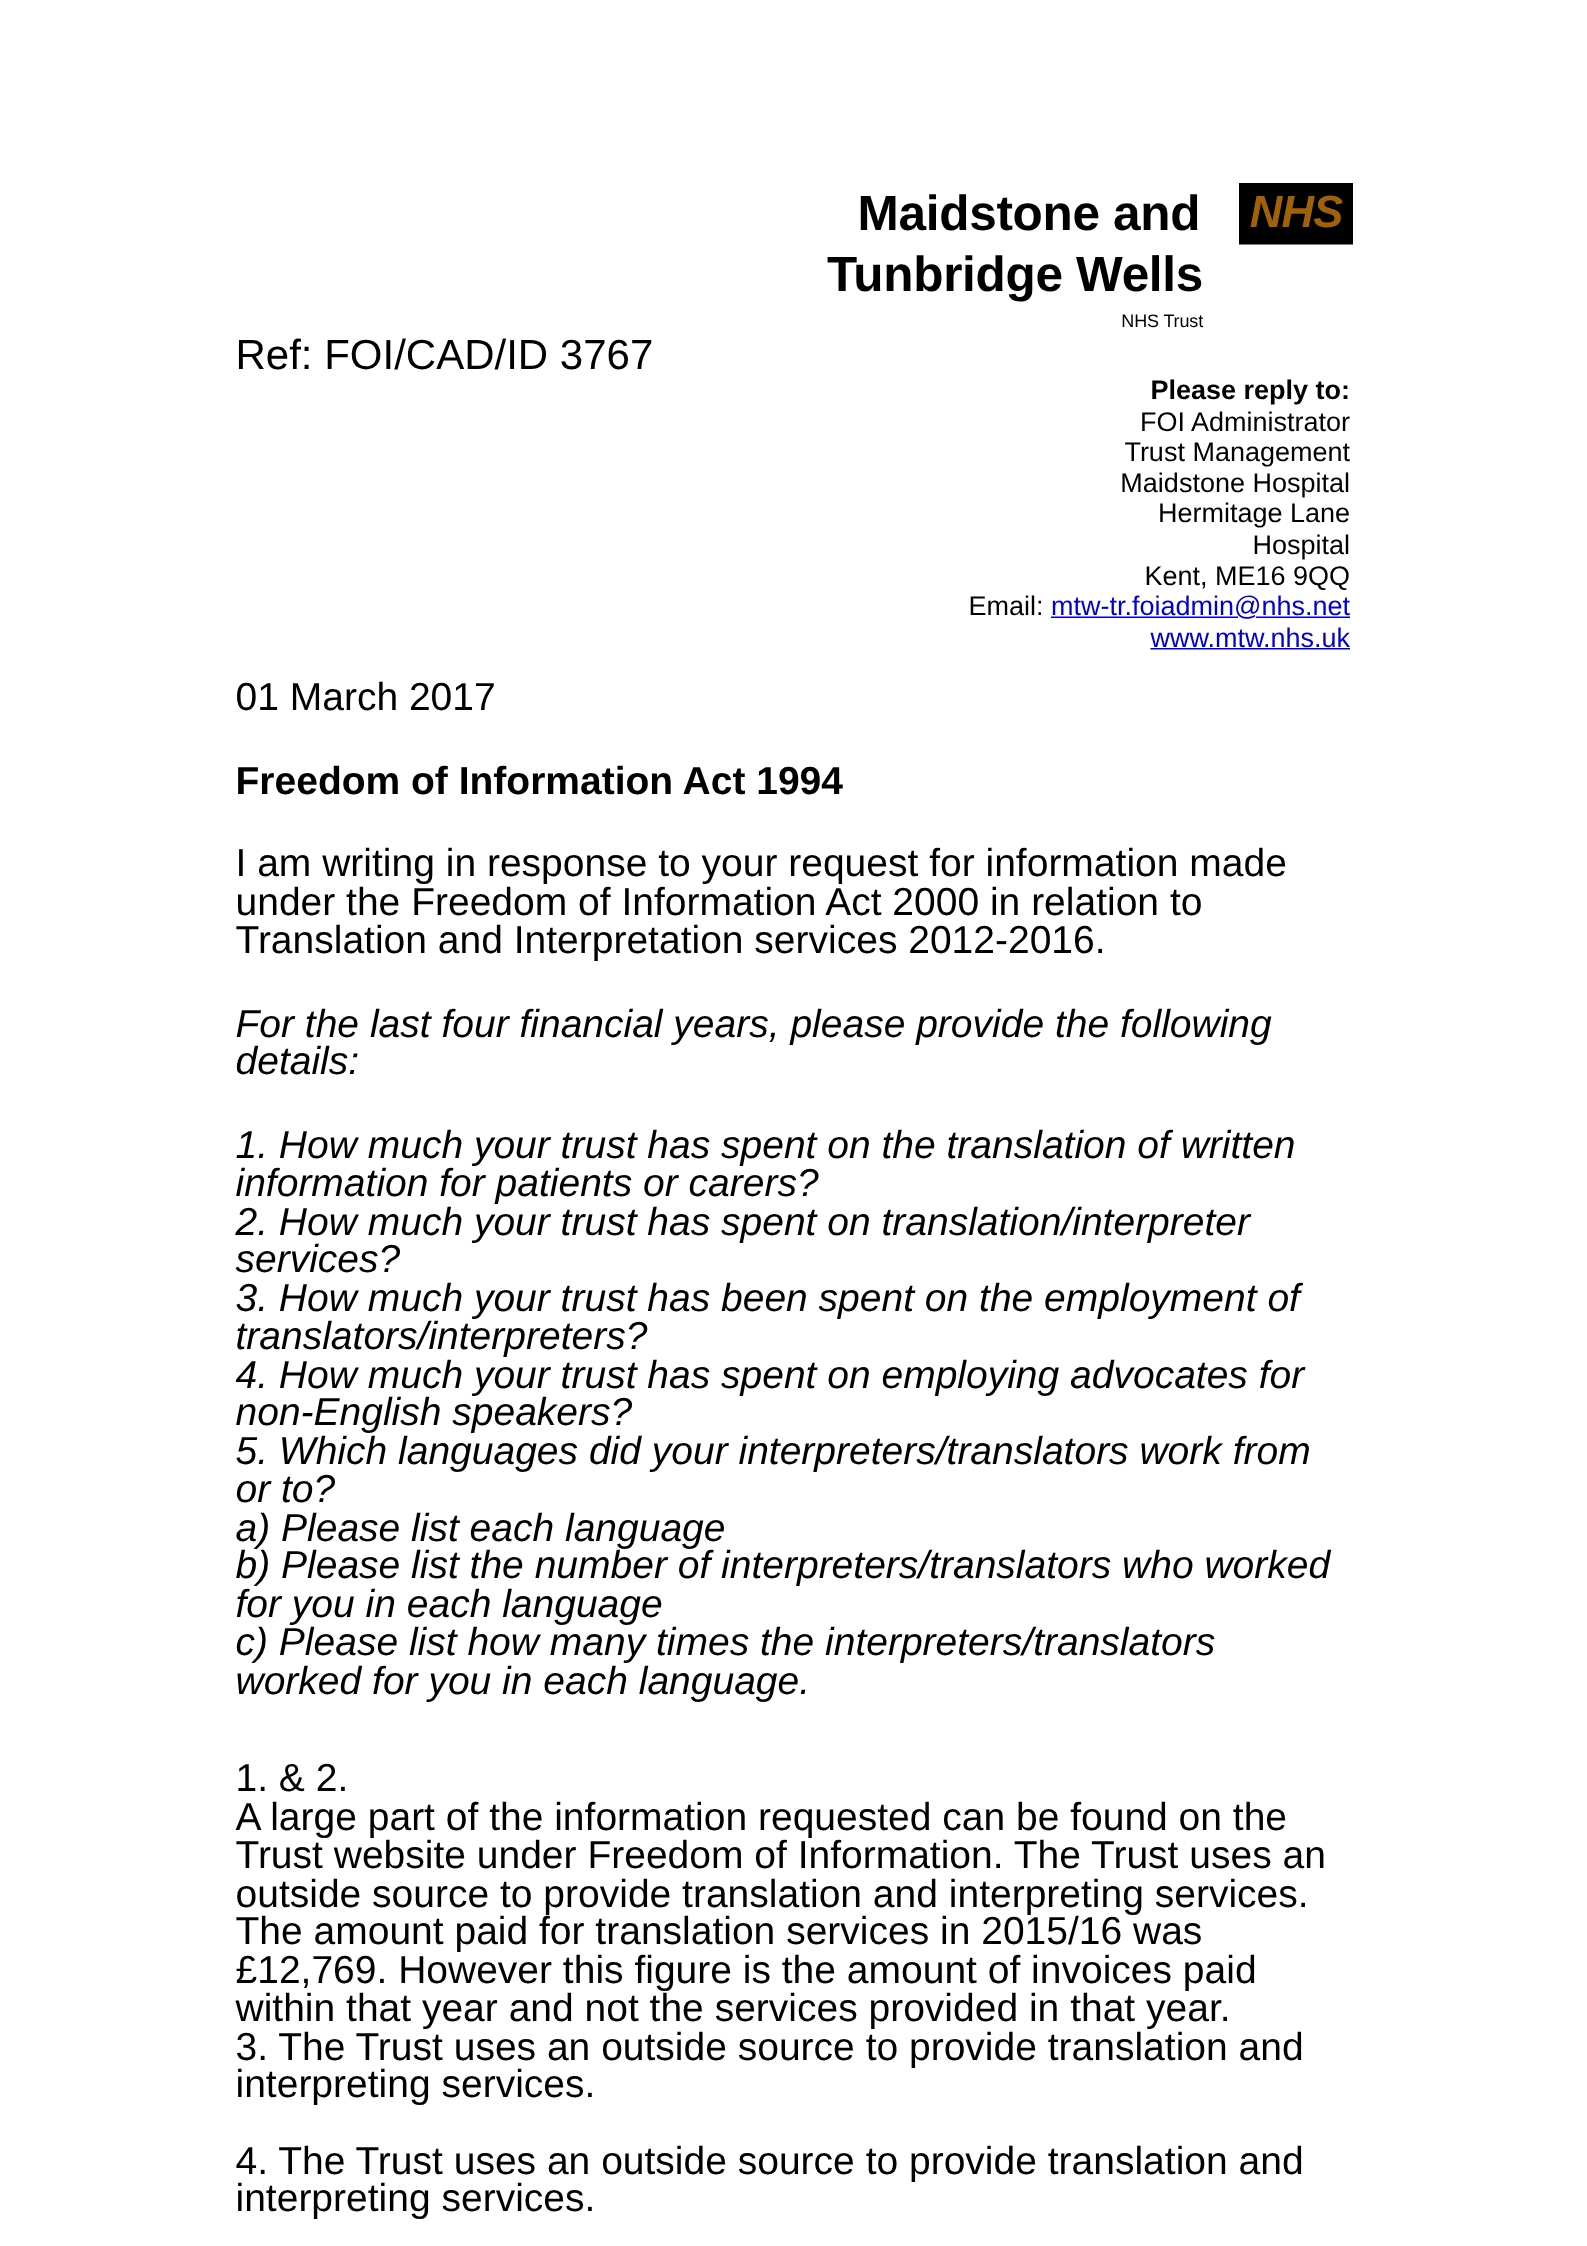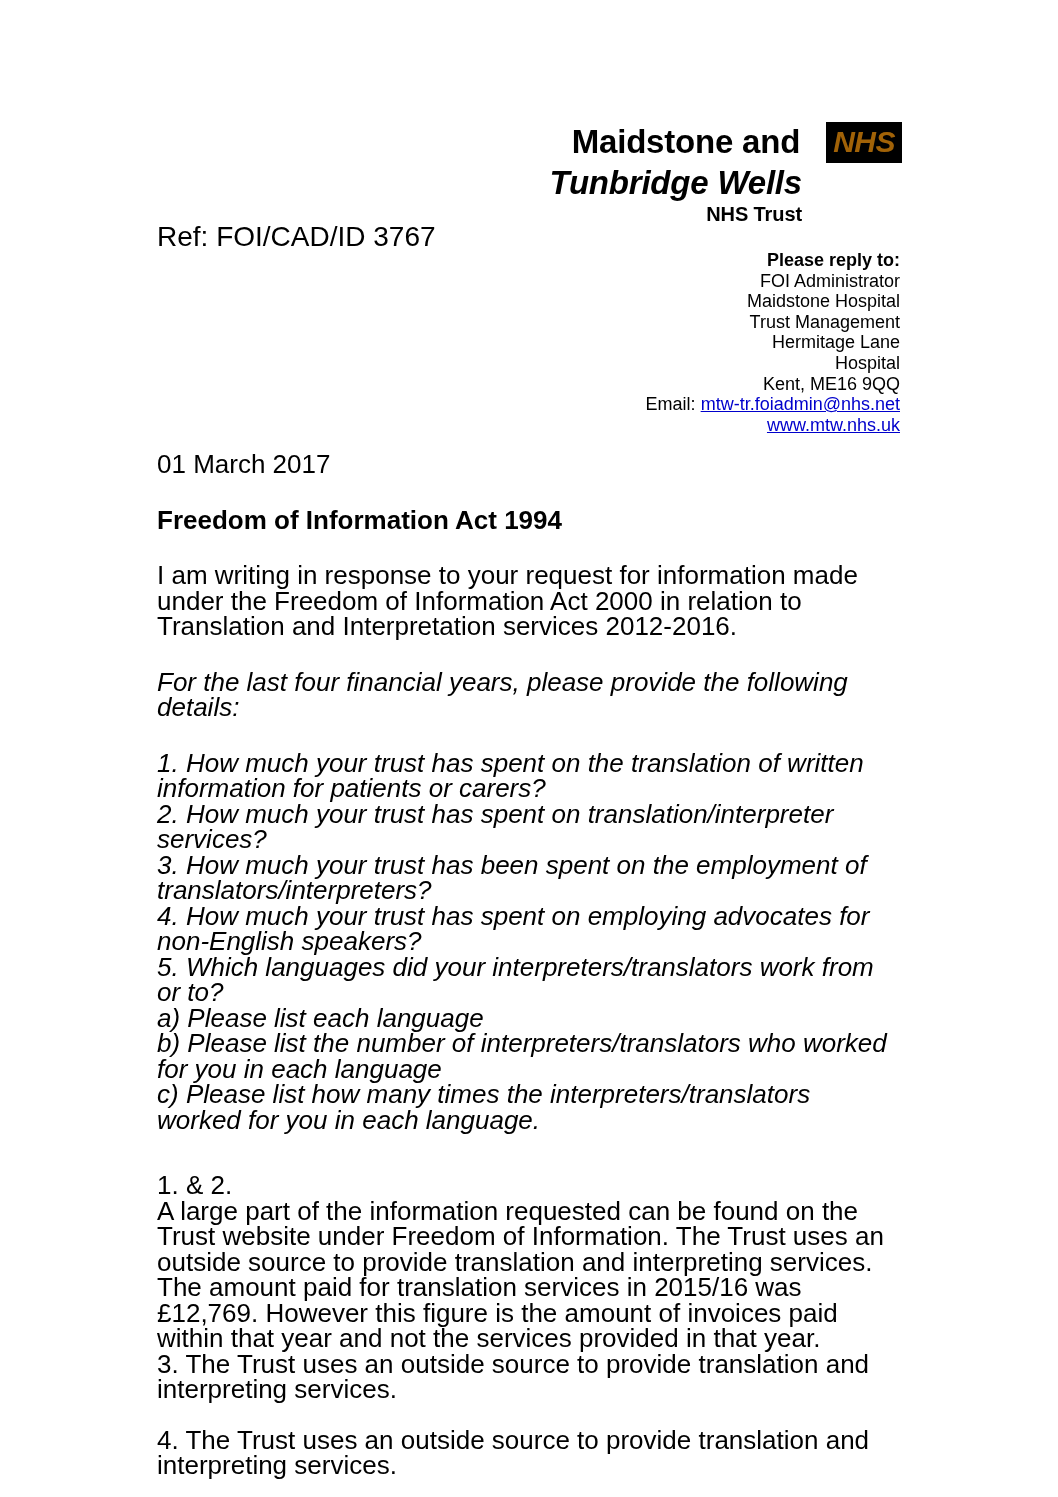--- a/index.html
+++ b/index.html
@@ -53,25 +53,24 @@
     line-height: 1;
     padding: 5px 7px 6px 7px;
     letter-spacing: -0.5px;
   }
   .lh-line2 {
     font-size: 33px;
     font-weight: bold;
     line-height: 40px;
     letter-spacing: -0.2px;
     padding-right: 100px;
-    font-style: italic;
   }
   .lh-line3 {
-    font-size: 20px;
-    font-weight: bold;
+    font-size: 12px;
+    font-weight: normal;
     line-height: 22px;
     padding-right: 100px;
     letter-spacing: -0.1px;
   }
 
   
   .reference {
     position: absolute;
     top: 224px;
     left: 157px;
@@ -133,22 +132,22 @@
     </div>
     <div class="lh-line2">Tunbridge Wells</div>
     <div class="lh-line3">NHS Trust</div>
   </div>
 
   <div class="reference">Ref: FOI/CAD/ID 3767</div>
 
   <div class="replyto">
     <span class="addr-line heading">Please reply to:</span>
     <span class="addr-line">FOI Administrator</span>
+    <span class="addr-line">Trust Management</span>
     <span class="addr-line">Maidstone Hospital</span>
-    <span class="addr-line">Trust Management</span>
     <span class="addr-line">Hermitage Lane</span>
     <span class="addr-line">Hospital</span>
     <span class="addr-line">Kent, ME16 9QQ</span>
     <span class="addr-line"><span>Email:</span> <a class="link" href="#">mtw-tr.foiadmin@nhs.net</a></span>
     <span class="addr-line"><a class="link" href="#">www.mtw.nhs.uk</a></span>
   </div>
 
   <div class="body-text">
 
     <p class="para">01 March 2017</p>

